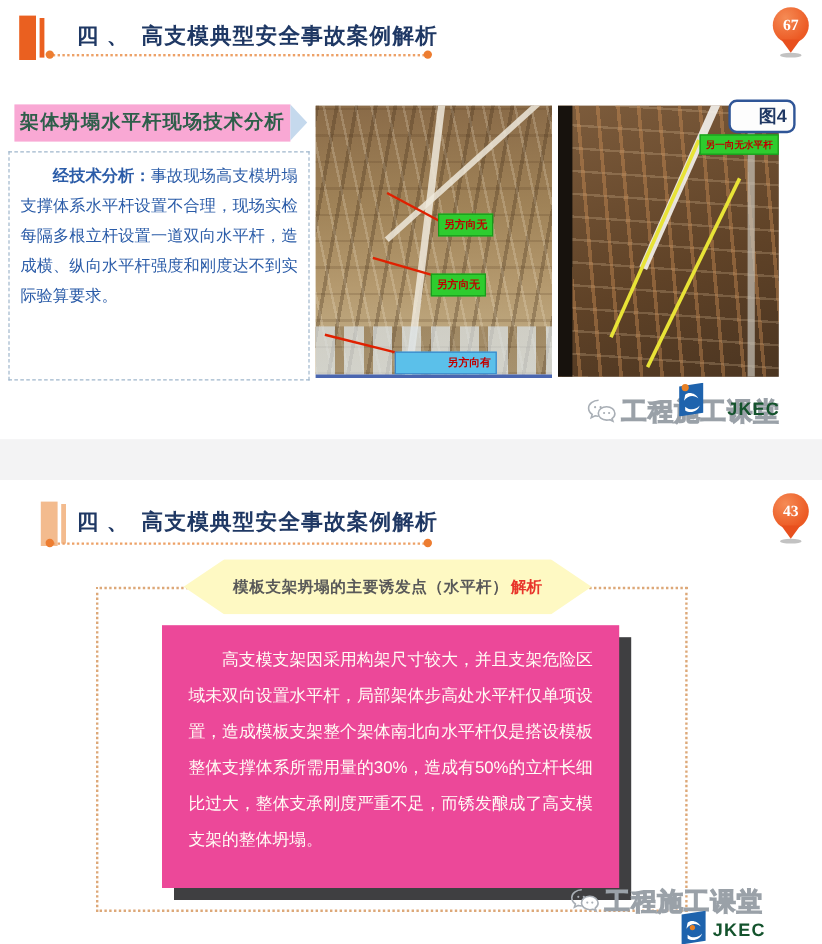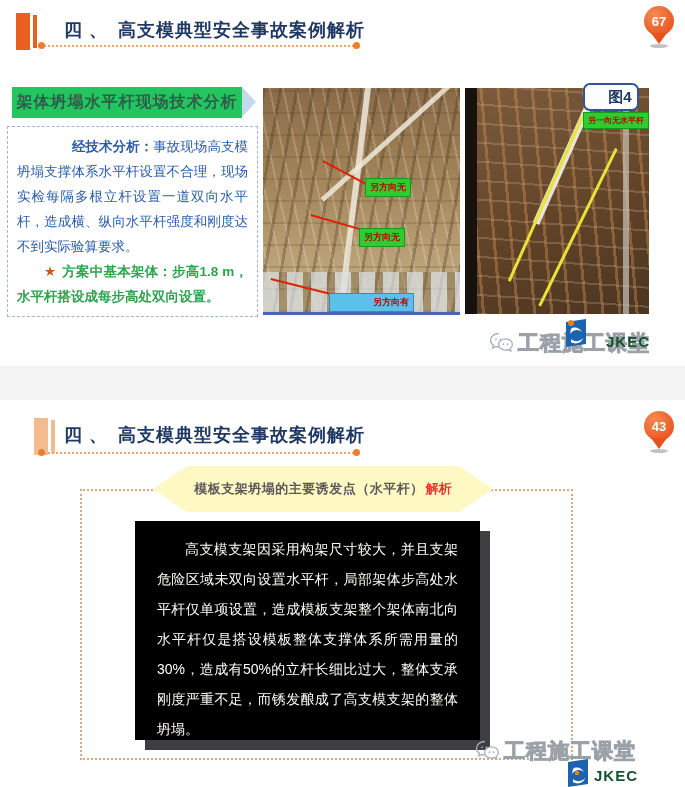--- a/index.html
+++ b/index.html
@@ -12,31 +12,31 @@
   .bar-thin{width:4px;height:33px;}
   .orange{background:#EA6020;}
   .peach-bar{background:#F3BB8E;}
   .slide-title{font-size:18px;font-weight:bold;color:#1F3864;letter-spacing:1px;white-space:nowrap;}
   .slide-title .prefix{margin-right:10px;}
   .dotline{border-top:2px dotted #EDA167;width:318px;height:0;position:absolute;}
   .dotline .dot{position:absolute;width:7px;height:7px;border-radius:50%;background:#ED7D31;top:-5px;}
   .dotline .dot.l{left:-2px;}
   .dotline .dot.r{right:-2px;}
   .pin{width:34px;text-align:center;}
-  .pin-circle{width:30px;height:30px;margin:0 auto;border-radius:50%;background:radial-gradient(circle at 35% 30%,#F58B55,#EC5A24 70%);color:#fff;font-size:13px;font-weight:bold;display:flex;align-items:center;justify-content:center;}
+  .pin-circle{width:30px;height:30px;margin:0 auto;border-radius:50%;background:radial-gradient(circle at 35% 30%,#F58B55,#EC5A24 70%);color:#fff;font-size:13px;font-weight:bold;display:flex;align-items:center;justify-content:center;font-family:Liberation Serif, serif;}
   .pin-tail{width:0;height:0;margin:-3px auto 0;border-left:8px solid transparent;border-right:8px solid transparent;border-top:11px solid #E8501E;}
   .pin-shadow{width:18px;height:4px;margin:0 auto;border-radius:50%;background:rgba(80,80,80,.35);}
 
   
-  .panel-banner{left:12px;top:87px;width:230px;height:31px;background:#22c55e;display:flex;align-items:center;justify-content:center;font-size:16px;font-weight:bold;color:#2E5E4A;letter-spacing:1px;}
+  .panel-banner{left:12px;top:87px;width:230px;height:31px;background:#f9a8d4;display:flex;align-items:center;justify-content:center;font-size:16px;font-weight:bold;color:#2E5E4A;letter-spacing:1px;}
   .panel-banner::after{content:"";position:absolute;right:-14px;top:0;border-top:15.5px solid transparent;border-bottom:15.5px solid transparent;border-left:14px solid #C5D9ED;}
   .dashed-box{left:7px;top:126px;width:251px;height:191px;border:1px dashed #9FB6CC;box-sizing:border-box;padding:7px 9px;}
   .dashed-box p{margin:0;font-size:13.5px;line-height:25px;text-align:justify;text-indent:2em;}
   .p-blue{color:#2B5CA8;}
-  .p-blue .lead{font-weight:bold;margin-left:28px;}
+  .p-blue .lead{font-weight:bold;}
   .p-green{color:#2FA34F;font-weight:bold;}
   .p-green .star{color:#C55A11;margin-right:6px;font-weight:normal;}
 
   
   .photo{overflow:hidden;text-align:center;}
   .photo-left{left:263px;top:88px;width:197px;height:227px;
     background:
       repeating-linear-gradient(100deg, rgba(60,40,20,.28) 0 3px, transparent 3px 16px),
       repeating-linear-gradient(78deg, rgba(250,240,220,.20) 0 2px, transparent 2px 13px),
       repeating-linear-gradient(0deg, rgba(80,55,30,.18) 0 2px, transparent 2px 22px),
@@ -53,21 +53,21 @@
   .pole{position:absolute;background:rgba(238,233,220,.85);}
   .pole.p1{left:88px;top:-6px;width:6px;height:240px;transform:rotate(7deg);}
   .pole.p2{left:120px;top:-30px;width:5px;height:170px;transform:rotate(48deg);}
   .pole.r1{left:98px;top:-8px;width:7px;height:150px;transform:rotate(24deg);background:rgba(245,243,238,.9);}
   .pole.r2{left:158px;top:0;width:6px;height:226px;background:rgba(200,195,185,.7);}
   .redline{position:absolute;height:2px;background:#E02000;transform-origin:left top;}
   .yellowline{position:absolute;width:3px;background:#E8E337;transform-origin:top left;}
   .anno{position:absolute;font-size:9px;font-weight:bold;color:#C00000;padding:2px 4px;white-space:nowrap;}
   .anno.green{background:#2ECC2E;border:1px solid #18991b;}
   .anno.blue{background:#5BC0EA;border:1px solid #3A86C8;}
-  .fig-tag{left:583px;top:83px;width:56px;height:28px;background:#FDFDFD;border:2px solid #2F5597;border-radius:7px;box-sizing:border-box;display:flex;align-items:center;justify-content:center;font-size:15px;font-weight:bold;color:#203864;padding-left:18px;}
+  .fig-tag{left:607px;top:83px;width:56px;height:28px;background:#FDFDFD;border:2px solid #2F5597;border-radius:7px;box-sizing:border-box;display:flex;align-items:center;justify-content:center;font-size:15px;font-weight:bold;color:#203864;padding-left:18px;}
 
   
   .wm{display:flex;align-items:center;}
   .wm-text{font-size:21px;font-weight:bold;color:#c3c8ce;-webkit-text-stroke:1px #9aa1a8;letter-spacing:1px;white-space:nowrap;}
   .jkec-box{display:inline-block;}
   .jkec-word{font-size:15px;font-weight:bold;color:#14532d;letter-spacing:1px;}
   .wm1{left:488px;top:329px;}
   .wm1 .jkec-box{position:absolute;right:62px;top:-10px;}
   .wm1 .jkec-word{position:absolute;right:0;top:4px;}
   .wm2{left:474px;top:737px;}
@@ -75,21 +75,21 @@
 
   .divider{left:0;top:366px;width:685px;height:34px;background:#f3f3f4;}
 
   
   .dotted-rect{left:80px;top:489px;width:493px;height:271px;border:2px dotted #DDA878;box-sizing:border-box;}
   .banner2{left:153px;top:466px;width:340px;height:46px;background:#fef9c3;
     clip-path:polygon(34px 0,306px 0,100% 50%,306px 100%,34px 100%,0 50%);
     display:flex;align-items:center;justify-content:center;font-size:13px;font-weight:bold;}
   .banner2 .main{color:#595959;letter-spacing:.5px;}
   .banner2 .hl{color:#E8342A;margin-left:2px;}
-  .brown-box{left:135px;top:521px;width:345px;height:219px;background:#000000;box-shadow:10px 10px 0 0 #3F3F41;box-sizing:border-box;padding:13px 22px 0;}
+  .brown-box{left:135px;top:521px;width:381px;height:219px;background:#ec4899;box-shadow:10px 10px 0 0 #3F3F41;box-sizing:border-box;padding:13px 22px 0;}
   .brown-box p{margin:0;color:#FFFDF5;font-size:14px;line-height:30px;text-align:justify;text-indent:2em;}
 </style>
 </head>
 <body>
 
 <div class="page">
 
   <section>
     <div class="abs orange bar-thick" style="left:16px;top:13px;"></div>
     <div class="abs orange bar-thin" style="left:33px;top:15px;"></div>
@@ -103,21 +103,20 @@
     <div class="abs pin" style="left:642px;top:6px;">
       <div class="pin-circle">67</div>
       <div class="pin-tail"></div>
       <div class="pin-shadow"></div>
     </div>
 
     <div class="abs panel-banner">架体坍塌水平杆现场技术分析</div>
 
     <div class="abs dashed-box">
       <p class="p-blue"><span class="lead">经技术分析：</span><span>事故现场高支模坍塌支撑体系水平杆设置不合理，现场实检每隔多根立杆设置一道双向水平杆，造成横、纵向水平杆强度和刚度达不到实际验算要求。</span></p>
-      <p class="p-green"><span class="star">★</span><span>方案中基本架体：步高1.8 m，水平杆搭设成每步高处双向设置。</span></p>
     </div>
 
     <div class="abs photo photo-left">
       <div class="pole p1"></div>
       <div class="pole p2"></div>
       <div class="window-strip"></div>
       <div class="redline" style="left:60px;top:72px;width:50px;transform:rotate(28deg);"></div>
       <div class="redline" style="left:48px;top:126px;width:54px;transform:rotate(16deg);"></div>
       <div class="redline" style="left:8px;top:190px;width:64px;transform:rotate(14deg);"></div>
       <div class="anno green" style="left:102px;top:90px;">另方向无</div>

